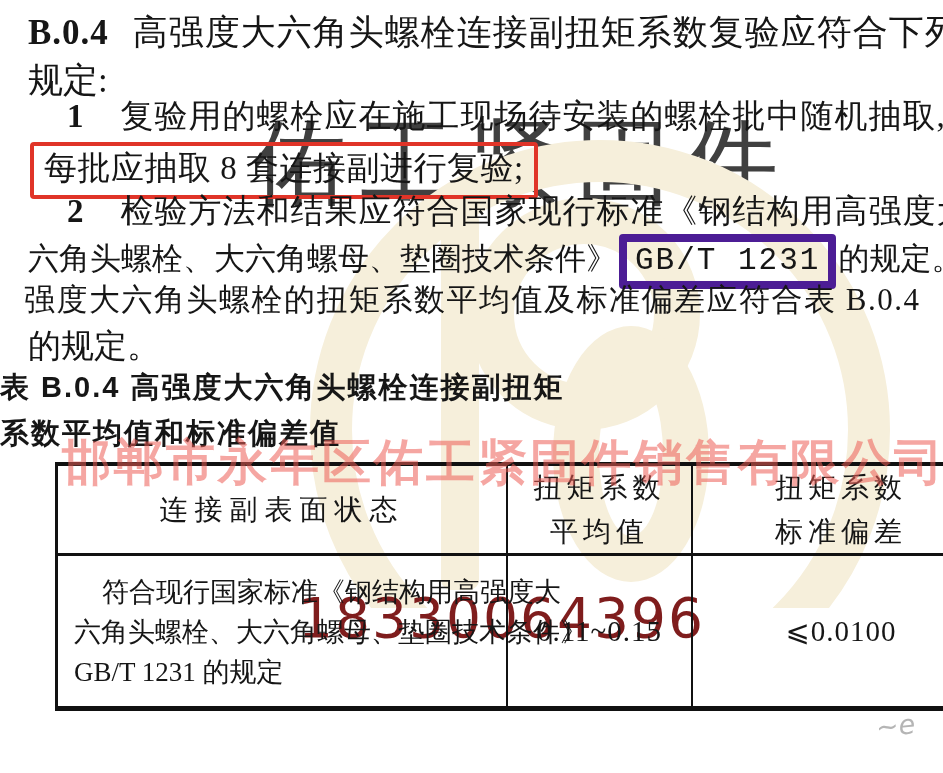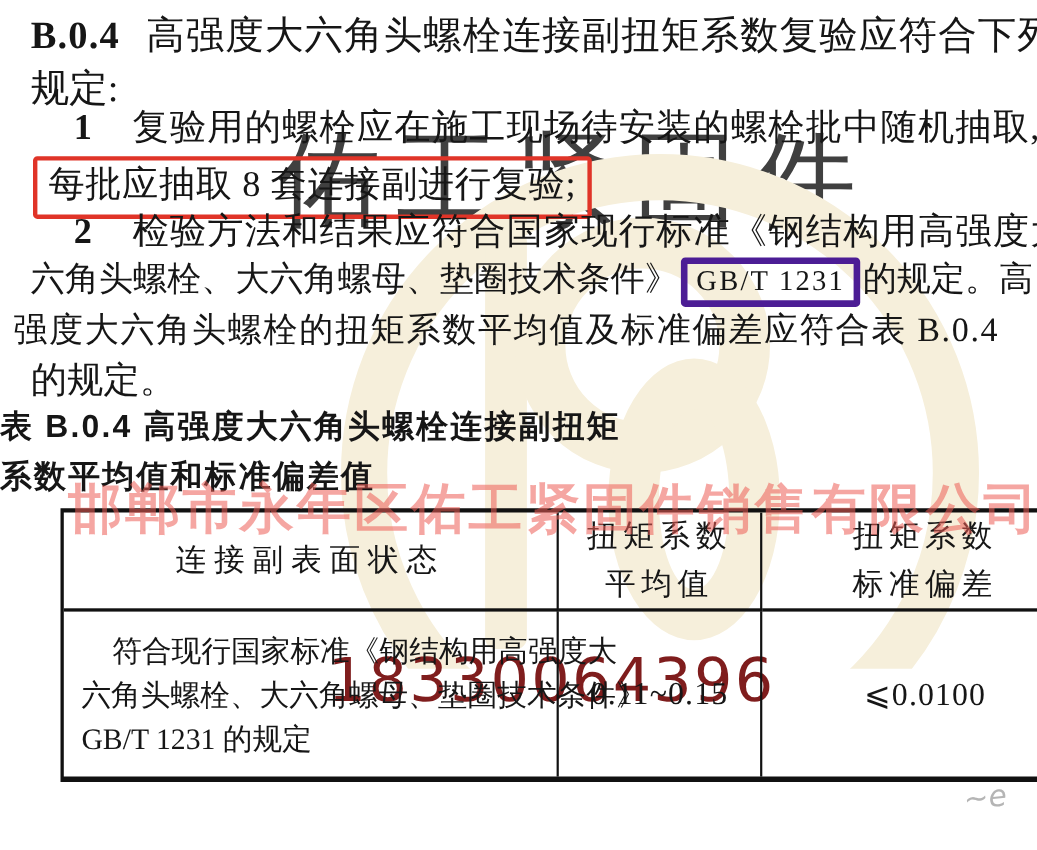--- a/index.html
+++ b/index.html
@@ -57,24 +57,24 @@
   .l2{left:28px;top:60px;}
   .l3{left:67px;top:97px;font-size:33px;letter-spacing:1px;}
   .l4{left:30px;top:142px;}
   .box-red{
     display:inline-block;border:4px solid #e03428;border-radius:4px;
     padding:3px 10px 6px 10px;font-size:33px;letter-spacing:0.5px;
   }
   .l5{left:67px;top:192px;font-size:33px;letter-spacing:1px;}
   .l6{left:28px;top:234px;font-size:31px;}
   .box-red-inline{
-    display:inline-block;border:6px solid #4c1d95;border-radius:4px;
-    padding:0px 8px 2px 8px;margin:0 2px;font-size:26px;letter-spacing:2px;
+    display:inline-block;border:8px solid #4c1d95;border-radius:4px;
+    padding:0px 8px 2px 8px;margin:0 2px;font-size:31px;letter-spacing:2px;font-family:Liberation Mono, monospace;
   }
-  .l7{left:12px;top:281px;font-size:31px;letter-spacing:1.5px;}
+  .l7{left:24px;top:281px;font-size:31px;letter-spacing:1.5px;}
   .l8{left:28px;top:327px;font-size:33px;}
   .caption{
     position:absolute;left:0;width:943px;
     font-family:"Liberation Sans", sans-serif;font-weight:bold;
     font-size:29px;letter-spacing:2px;white-space:nowrap;
   }
   .cap1{top:368px;}
   .cap2{top:414px;}
   
   .tbl{

